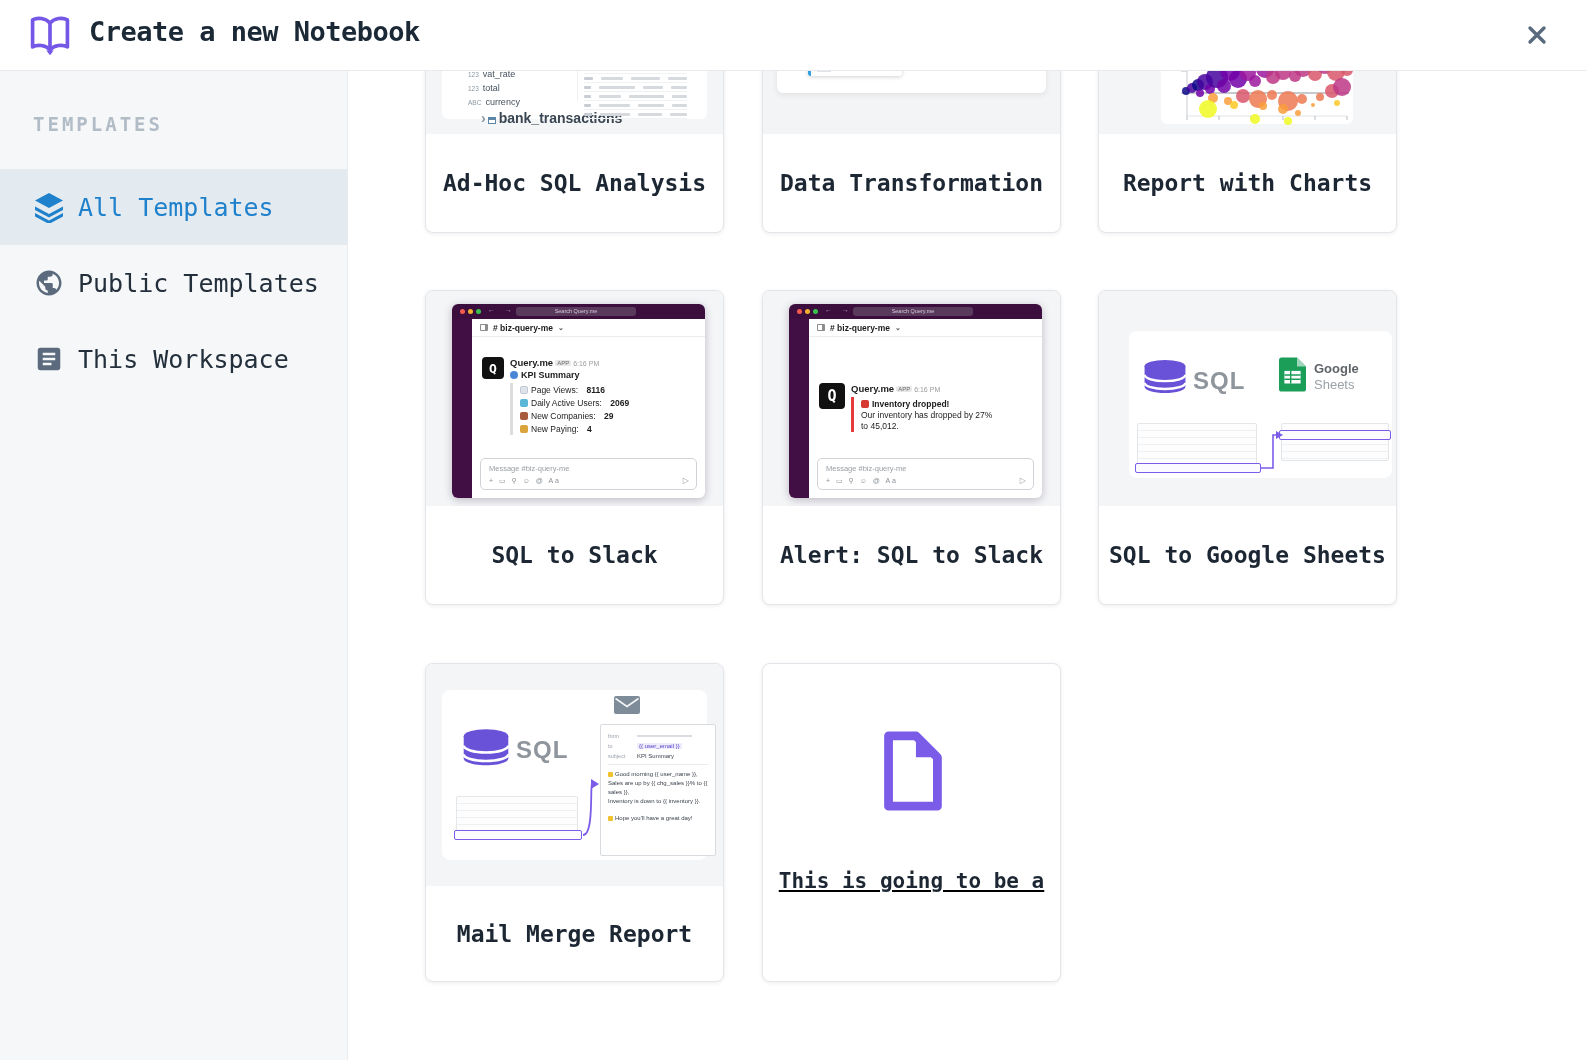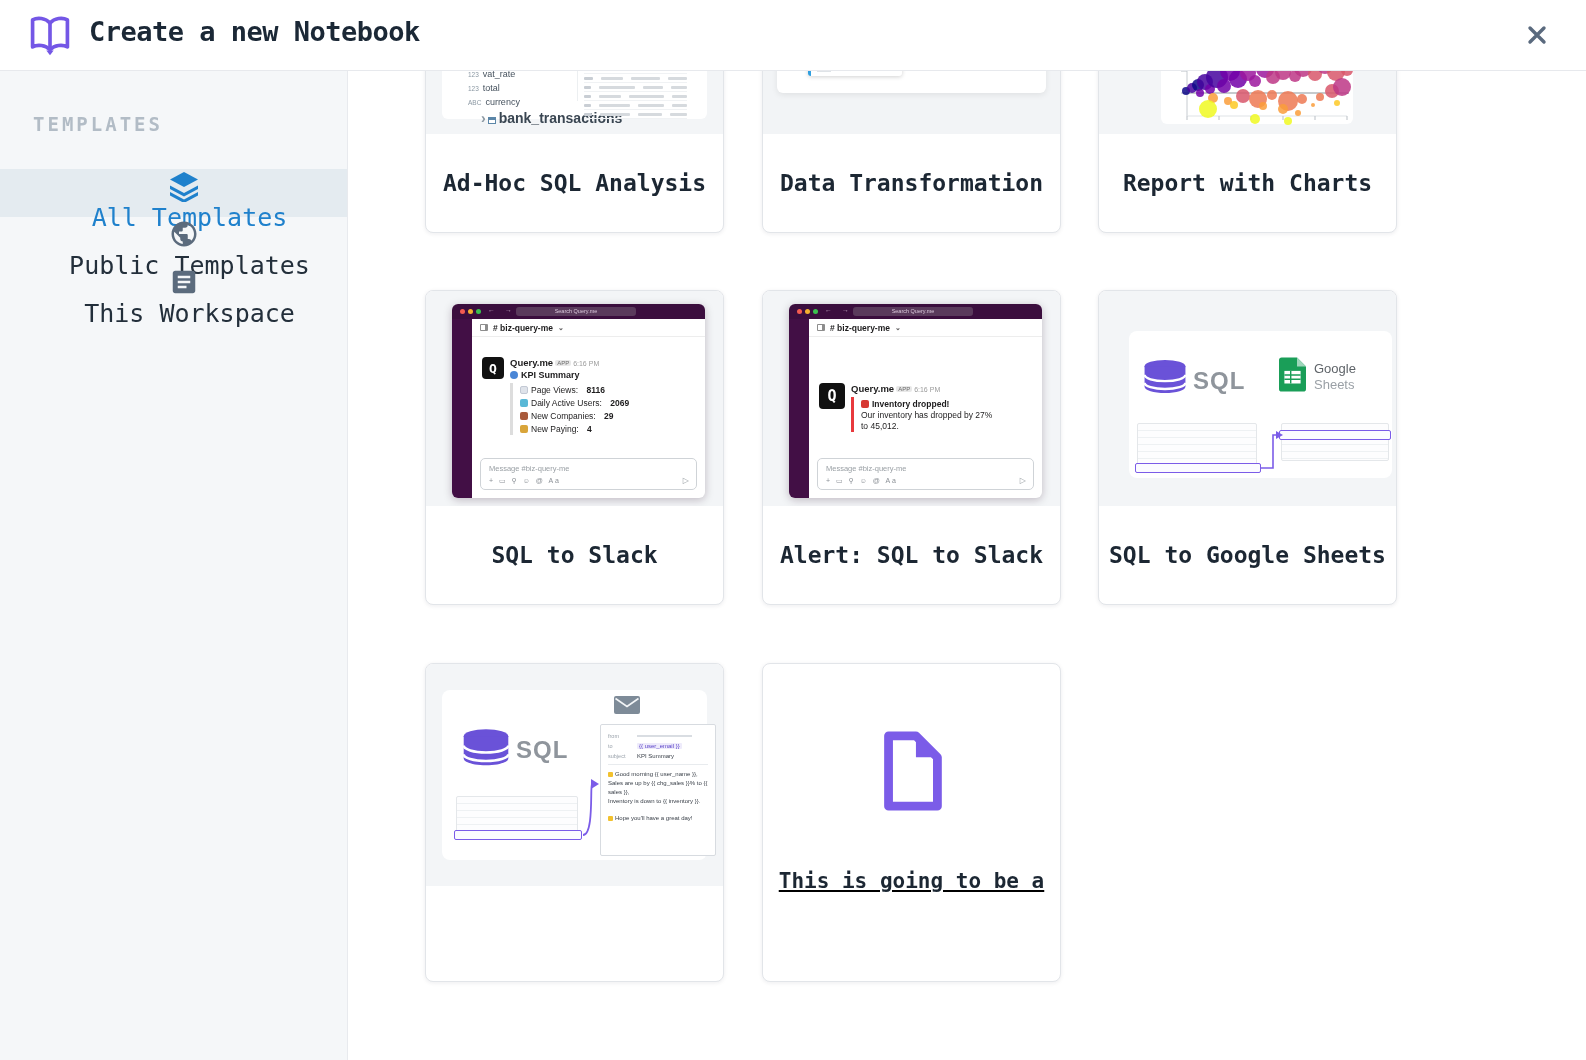--- a/index.html
+++ b/index.html
@@ -14,22 +14,22 @@
   .hdr-title { position:absolute; left:89px; top:16px; font-size:27px; font-weight:bold;
                color:#1b2836; letter-spacing:-0.5px; }
   .hdr-close { position:absolute; right:34px; top:20px; width:30px; height:30px; cursor:pointer;
                display:flex; align-items:center; justify-content:center; }
 
   
   .sb { position:absolute; top:71px; left:0; width:348px; bottom:0; background:#f5f7f9;
         border-right:1px solid #e8eaee; z-index:20; }
   .sb-label { margin:42px 0 34px 33px; font-size:19px; font-weight:bold; letter-spacing:3px;
               color:#b2bcc6; }
-  .sb-item { position:relative; height:48px; display:flex; align-items:center; cursor:pointer;
-             padding-left:32px; font-size:25px; color:#232f3b;flex-direction:column; }
+  .sb-item { position:relative; height:76px; display:flex; align-items:center; cursor:pointer;
+             padding-left:32px; font-size:25px; color:#232f3b; }
   .sb-item.sel { background:#e4ebf0; color:#1f81cc; }
   .sb-item .sb-ico { width:34px; height:34px; margin-right:12px; display:flex;
                      align-items:center; justify-content:center; flex:none; }
 
   
   .content { position:absolute; top:71px; left:348px; right:0; bottom:0; background:#fff;
              overflow:hidden; }
   .card { position:absolute; width:299px; background:#fff; border:1px solid #e2e5e9;
           border-radius:8px; box-shadow:0 1px 4px rgba(20,30,50,.08); cursor:pointer;
           display:flex; flex-direction:column; overflow:hidden; }
@@ -114,21 +114,21 @@
   .slk-send { position:absolute; right:7px; bottom:4px; font-size:8px; color:#9aa0a5; }
 
   
   .wpanel { position:absolute; background:#fff; border-radius:8px; }
   .sqltxt { position:absolute; font-size:24px; font-weight:bold; color:#8f959c;
             letter-spacing:1px; font-family:"Liberation Sans",sans-serif; }
   .mtable { position:absolute; border:1px solid #e4e7ea; border-radius:2px;
             background:repeating-linear-gradient(to bottom,#fdfdfe 0 6px,#eef1f3 6px 7px),
             linear-gradient(to right,#f3f5f7 0 9px,#fff 9px); }
   .hlrow { position:absolute; border:1px solid #7b5ce8; border-radius:2px; background:#fbfbff; }
-  .gtext1 { position:absolute; font-size:13px; font-weight:normal; color:#5f6469; }
+  .gtext1 { position:absolute; font-size:13px; font-weight:bold; color:#5f6469; }
   .gtext2 { position:absolute; font-size:13px; color:#9aa0a6; }
 
   
   .email { position:absolute; left:158px; top:34px; width:116px; height:132px; background:#fff;
            border:1px solid #d7dbe0; border-radius:2px; padding:6px 7px; }
   .e-row { display:flex; gap:5px; align-items:center; height:10px; }
   .e-lab { font-size:5.5px; color:#9aa2ab; width:24px; flex:none; }
   .e-bar { height:2px; width:55px; background:#d9dde2; }
   .e-tok { font-size:6px; color:#5b43c9; background:#eeebfb; padding:0 2px; border-radius:1px; }
   .e-val { font-size:6px; color:#3a4049; }
@@ -475,20 +475,21 @@
               <span class="emo2" style="background:#f2c12e"></span>
               <span>Hope you'll have a great day!</span>
             </div>
         </div>
         <svg style="position:absolute;left:0;top:0;width:267px;height:170px">
           <path d="M141 145 C152 145 148 96 150 94" stroke="#7b5ce8" stroke-width="1.8" fill="none"></path>
           <polygon points="149,89 157,94 149,99" fill="#7b5ce8"></polygon>
         </svg>
       </div>
     </div>
+    <div class="card-name mono">Mail Merge Report</div>
   </div>
 
   <div class="card c-r3b blank">
     <svg width="72" height="86" viewBox="0 0 72 88" style="margin-top:64px">
       <path d="M12 8 H40 L62 30 V80 H12 Z" fill="#fff" stroke="#7b5ce8" stroke-width="9" stroke-linejoin="round"></path>
       <path d="M40 8 L62 30 H40 Z" fill="#7b5ce8"></path>
     </svg>
     <div class="blank-title mono">
       <div>This is going to be a</div>
     </div>

